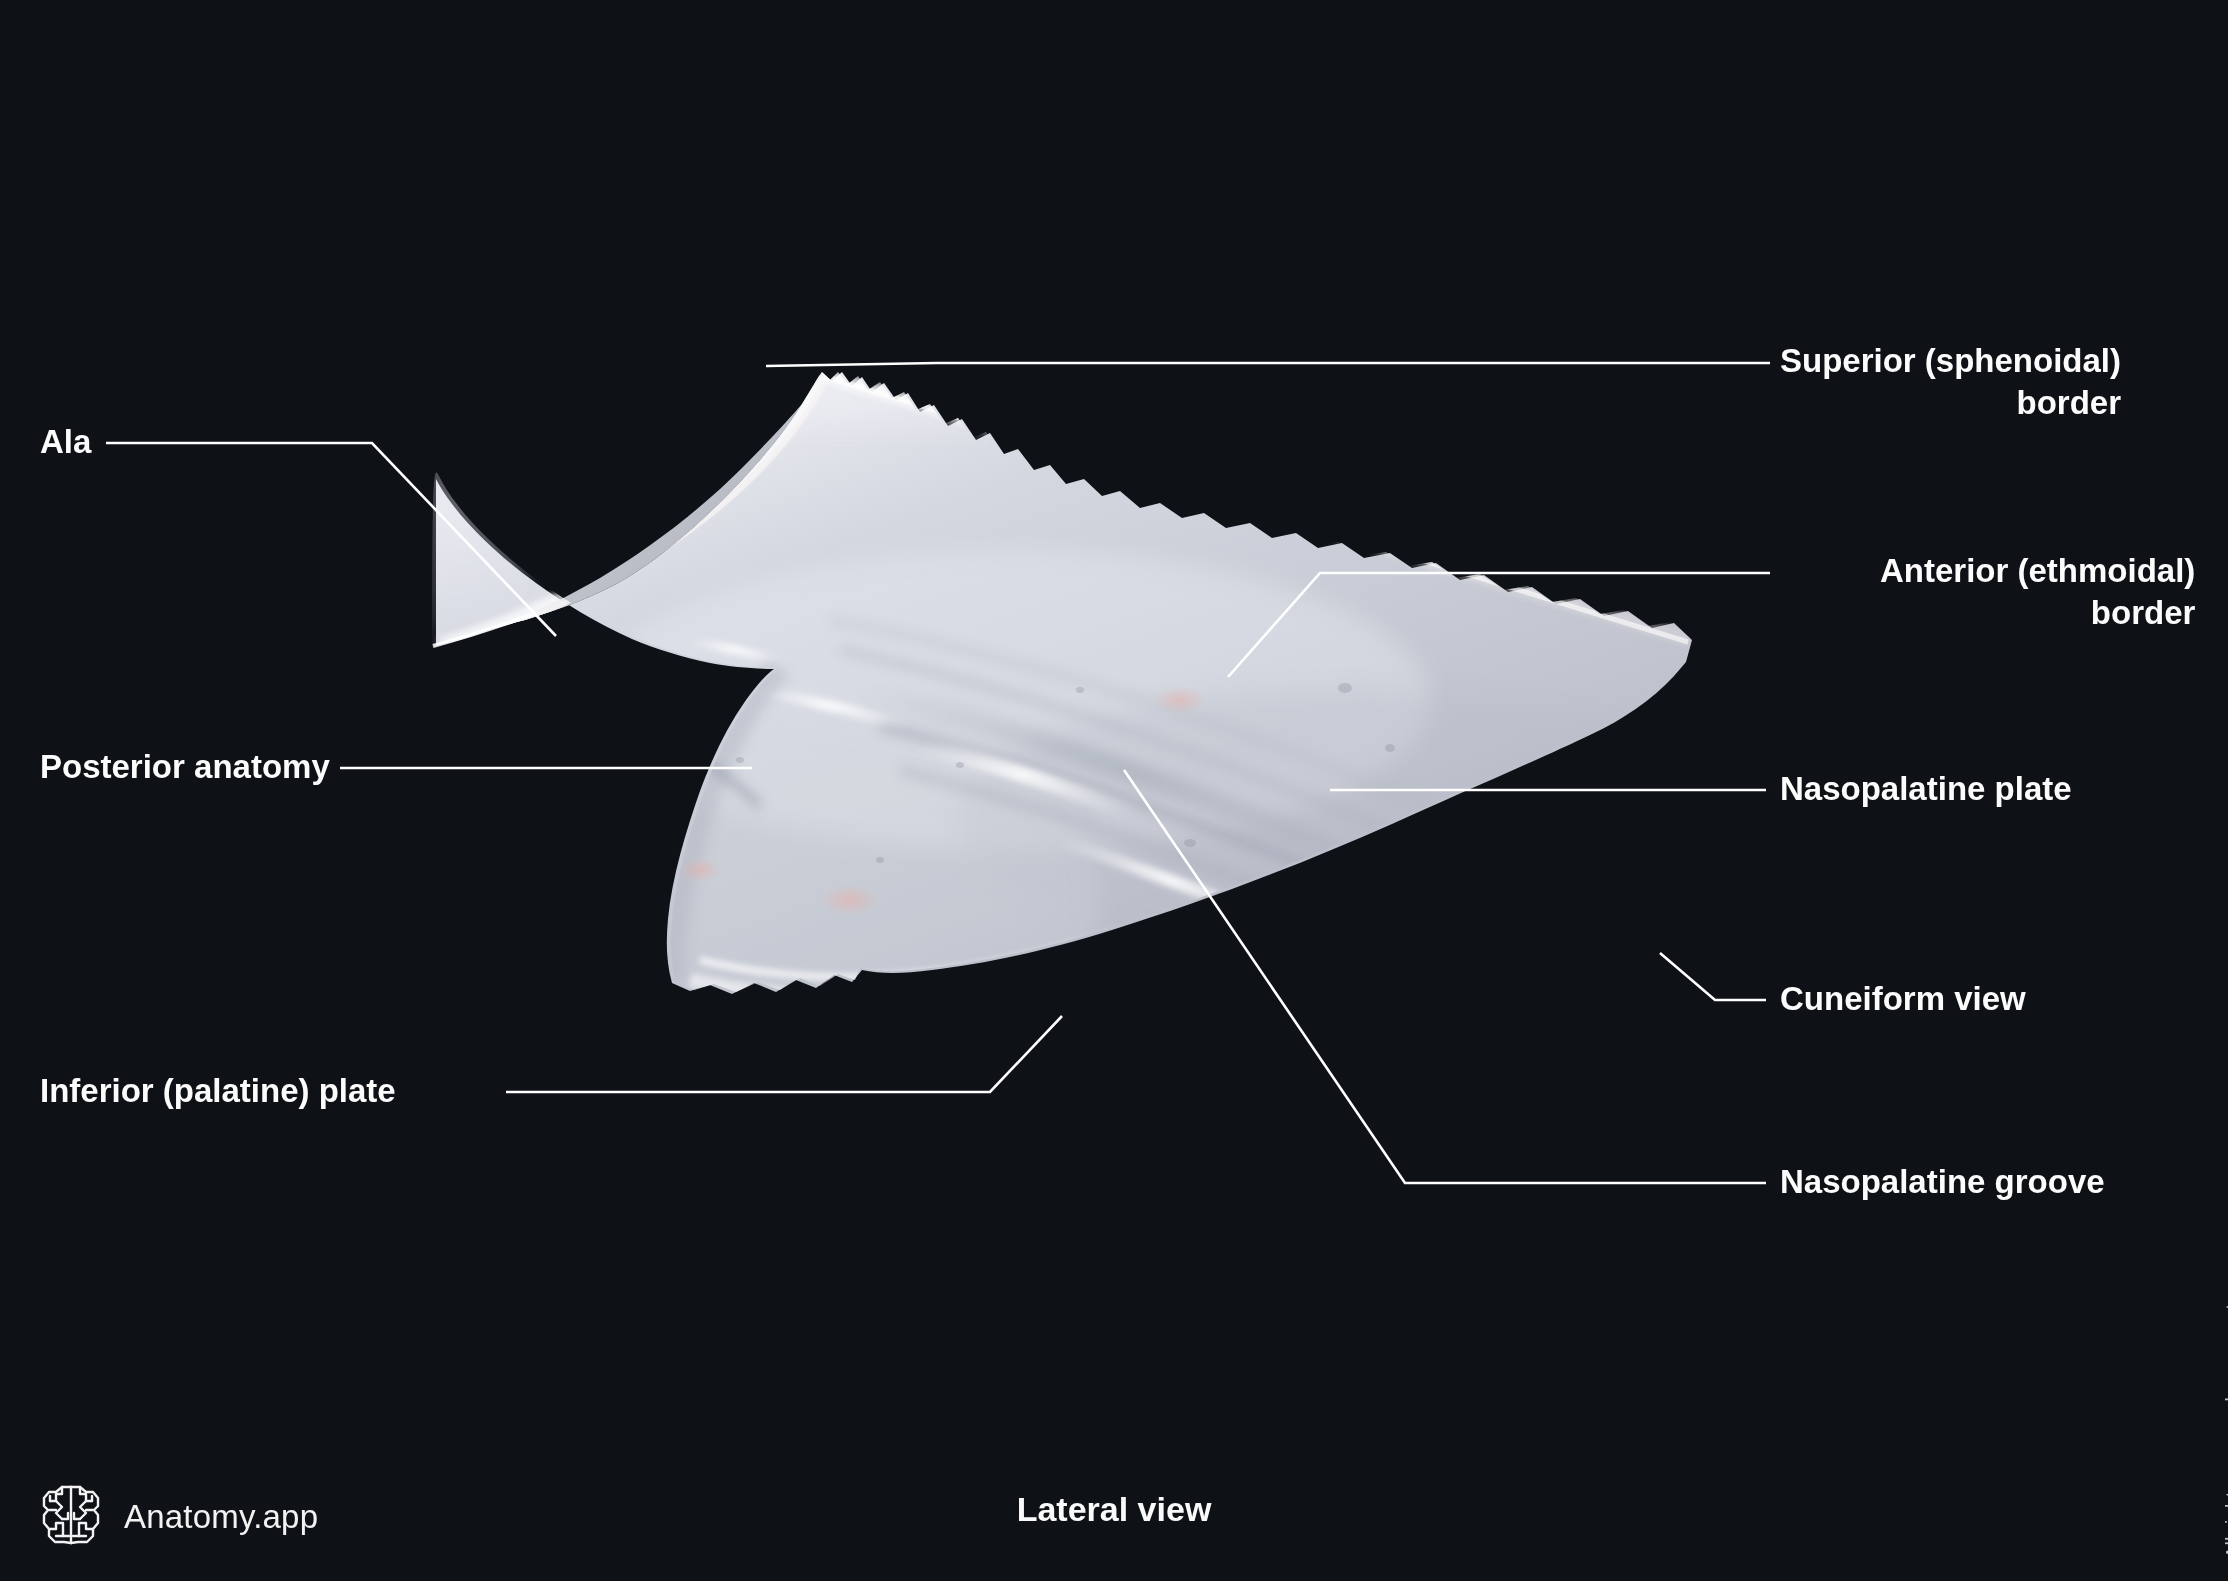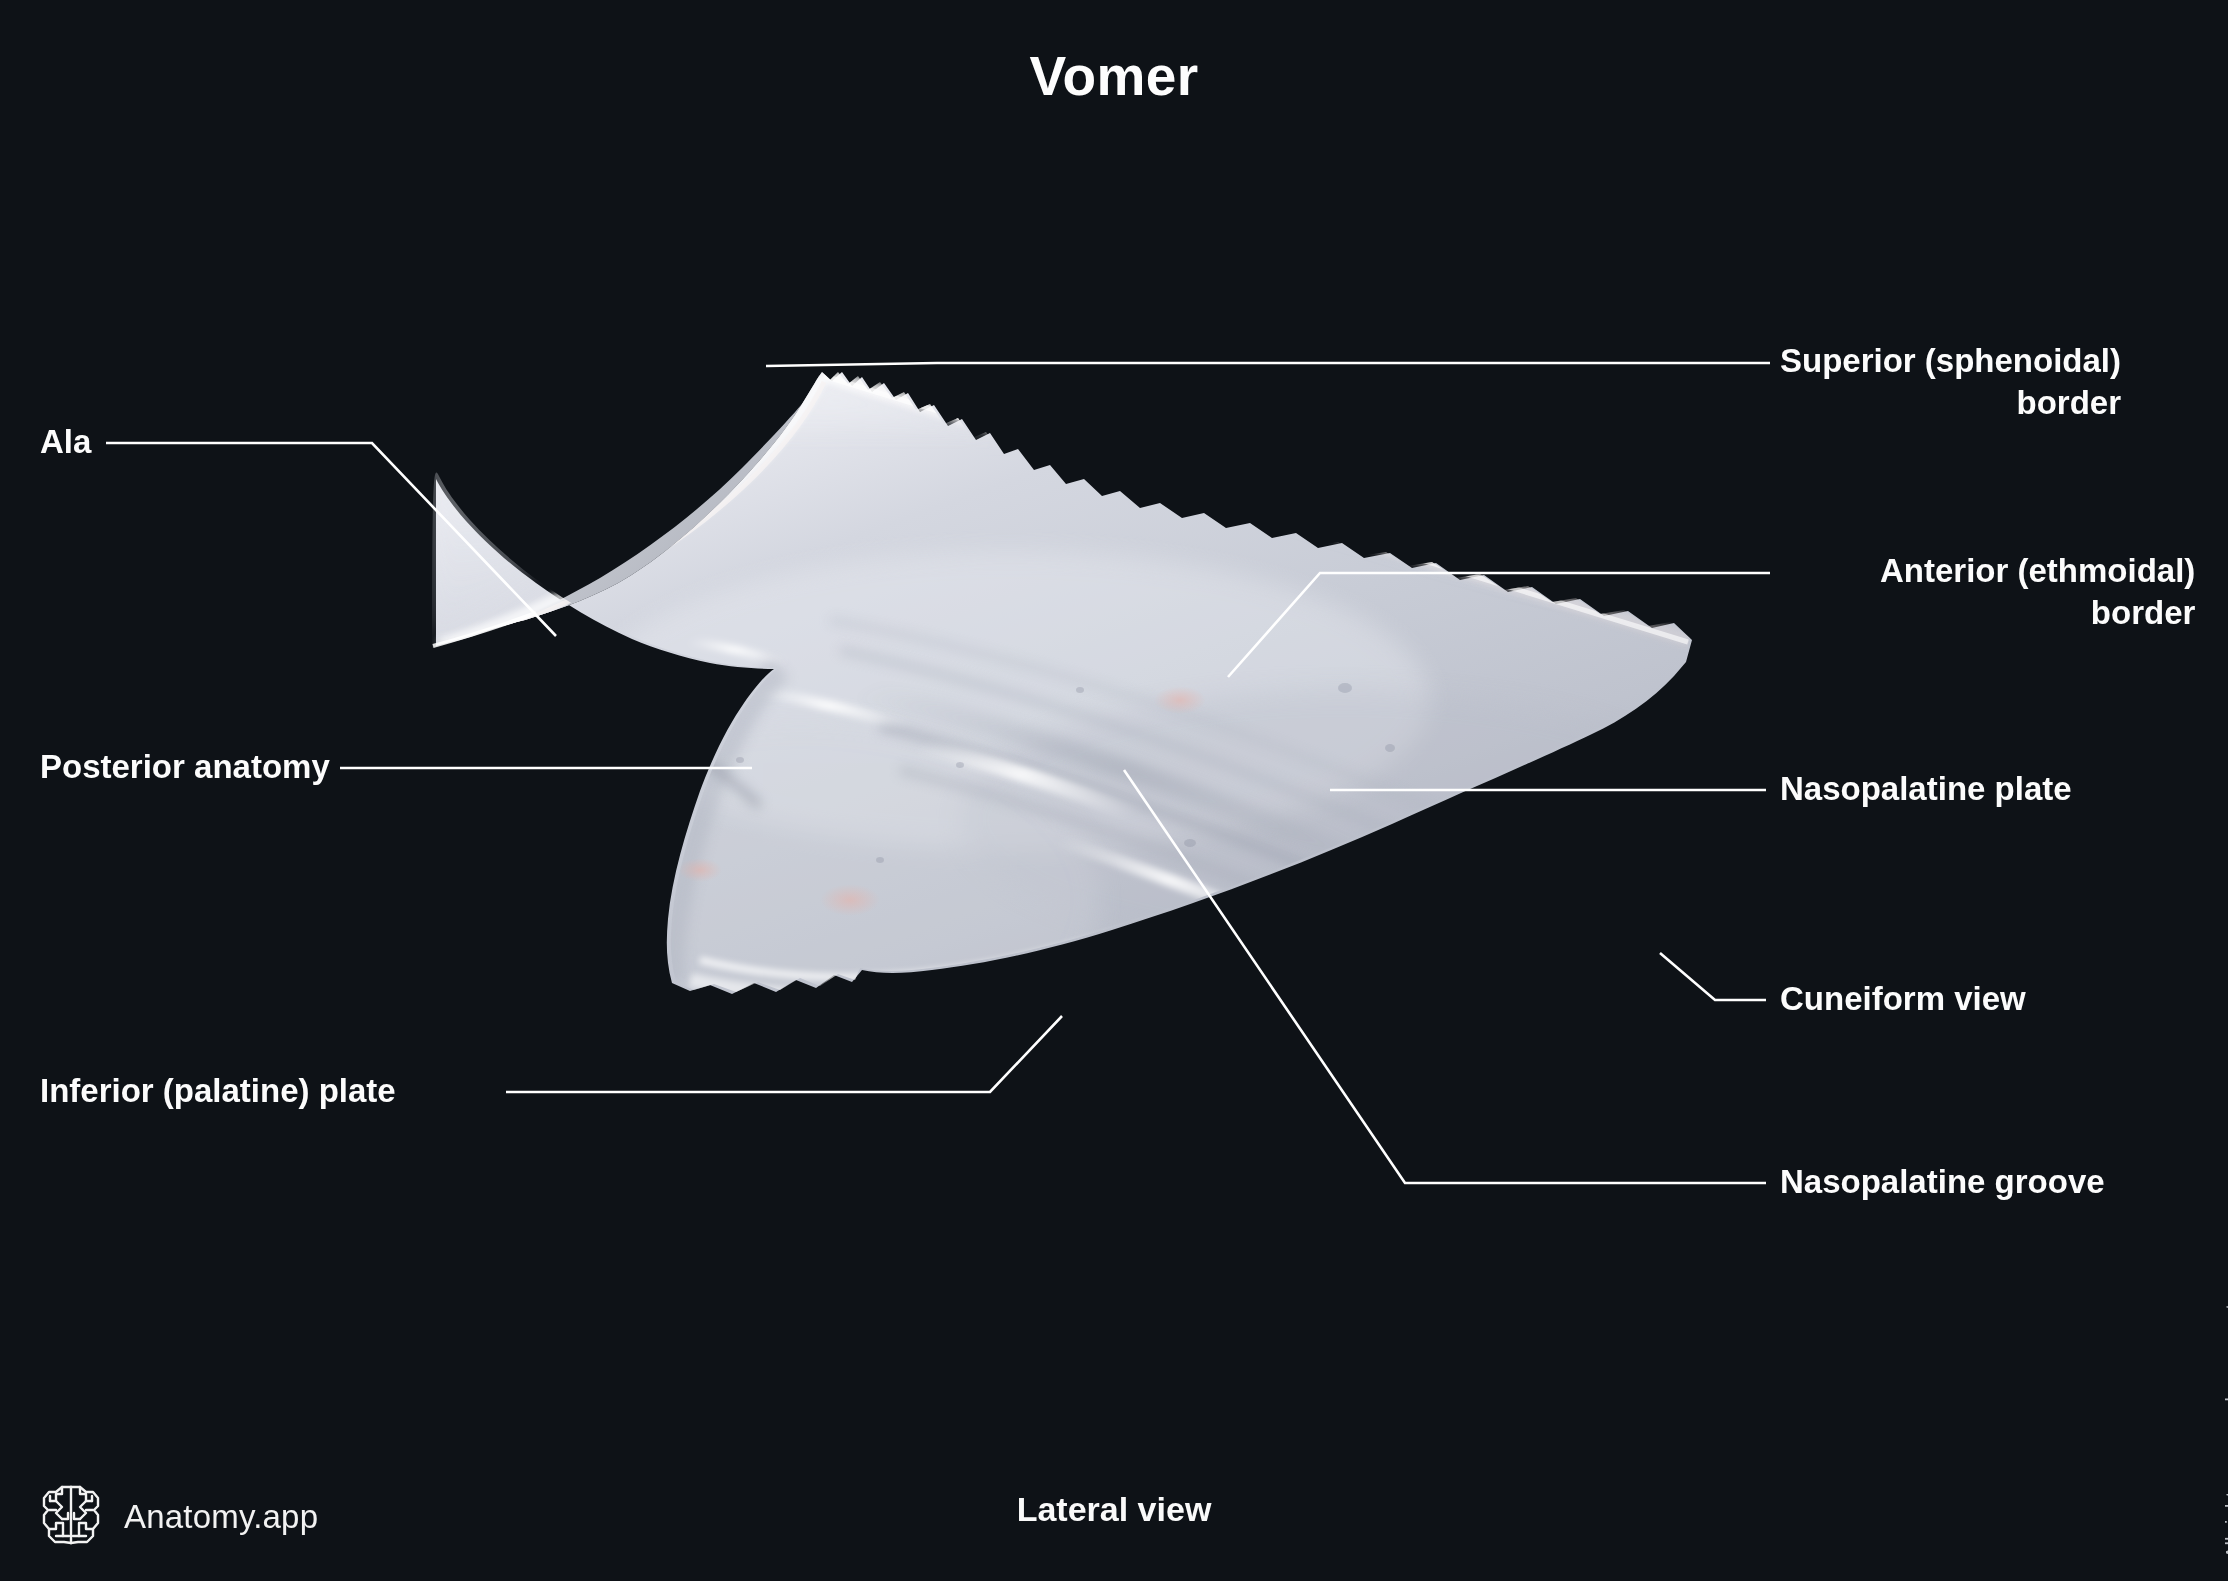--- a/index.html
+++ b/index.html
@@ -310,21 +310,20 @@
 
     <polyline class="leader" points="1124,770 1405,1183 1766,1183"></polyline>
 
     <polyline class="leader" points="106,443 372,443 556,636"></polyline>
 
     <polyline class="leader" points="340,768 752,768"></polyline>
 
     <polyline class="leader" points="506,1092 990,1092 1062,1016"></polyline>
   </svg>
 
-  <div id="title">Vomer</div>
 
   <div class="label right" style="left:1780px; top:340px;">Superior (sphenoidal)
 border</div>
 
   <div class="label right" style="left:1880px; top:550px;">Anterior (ethmoidal)
 border</div>
 
   <div class="label right" style="left:1780px; top:768px;">Nasopalatine plate</div>
 
   <div class="label right" style="left:1780px; top:978px;">Cuneiform view</div>

